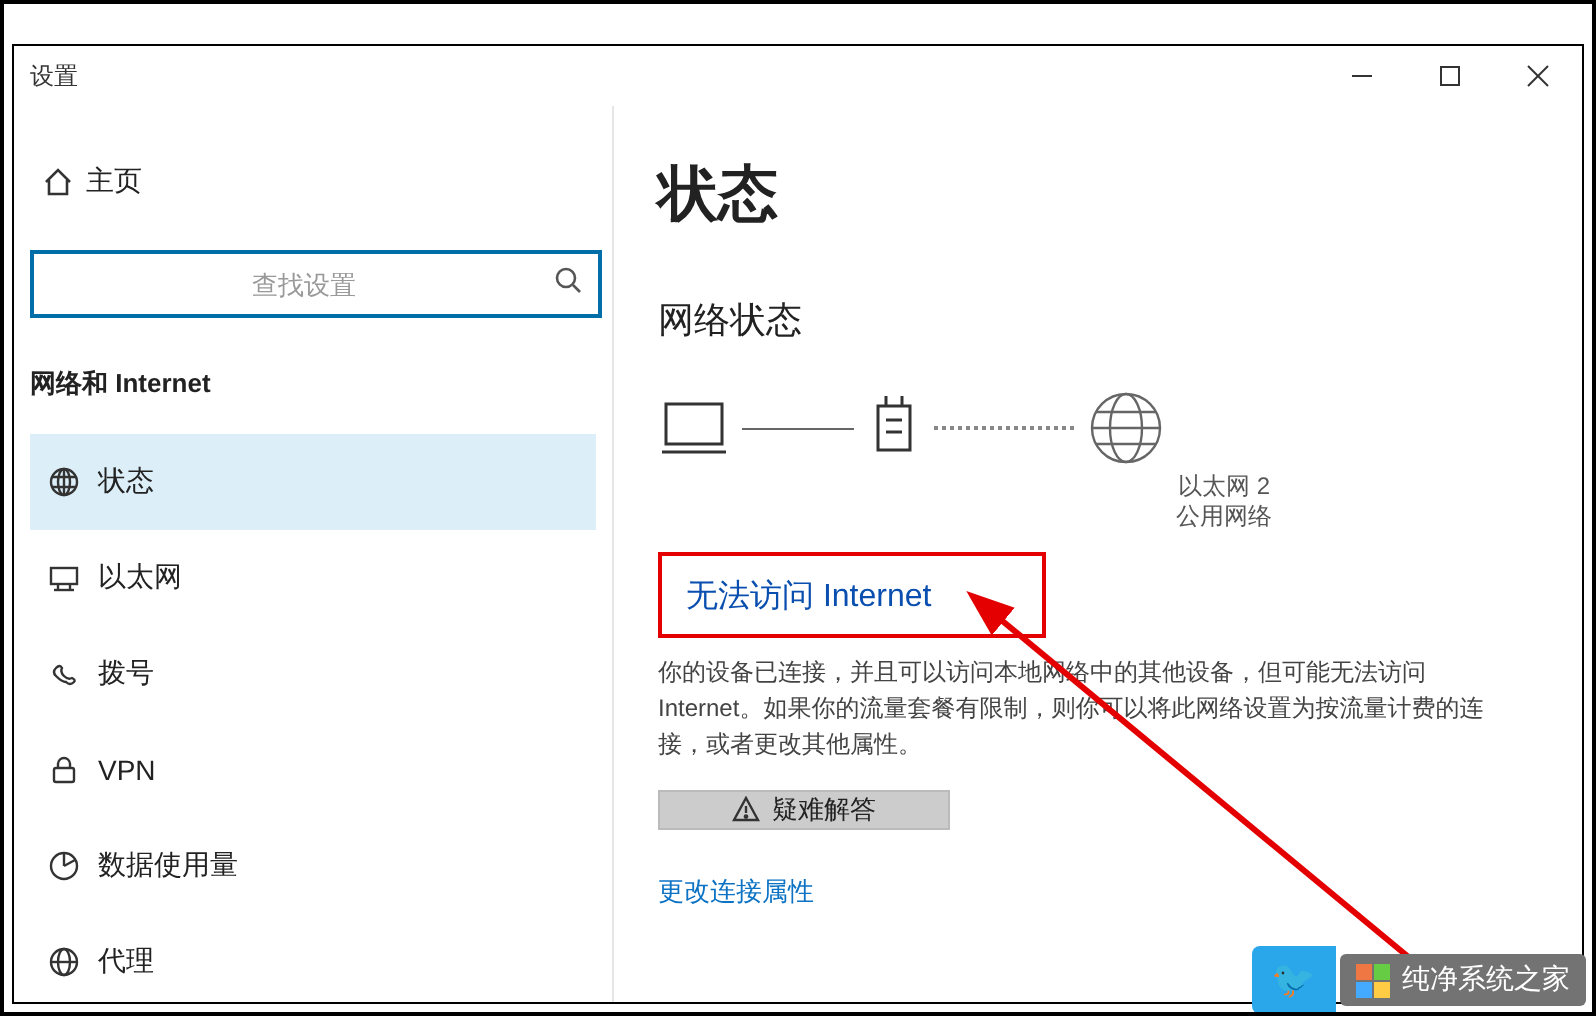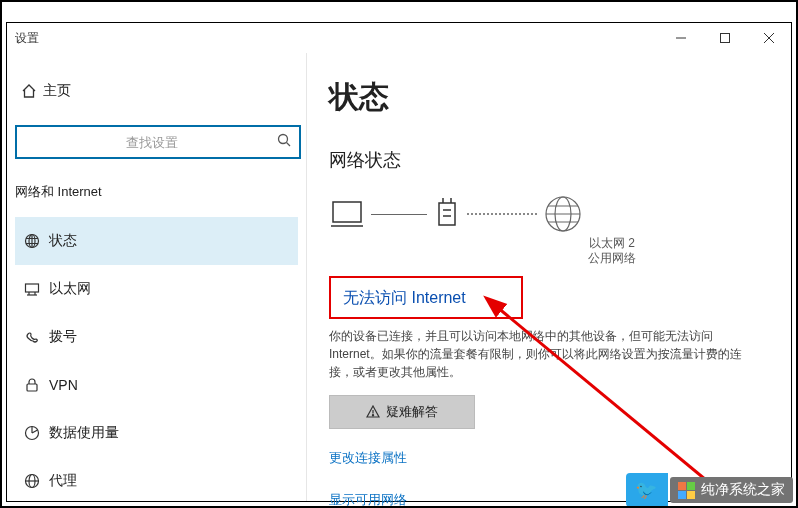--- a/index.html
+++ b/index.html
@@ -14,42 +14,42 @@
   .win-btn svg { width: 12px; height: 12px; stroke: #333; stroke-width: 1; fill: none; }
 
   .content { display: flex; height: calc(100% - 30px); }
   .sidebar { width: 300px; padding-left: 8px; padding-right: 8px; position: relative; border-right: 1px solid #e6e6e6; }
   .home-row { display: flex; align-items: center; height: 40px; margin-top: 18px; font-size: 14px; color: #222; }
   .home-row .icon { width: 28px; display: flex; justify-content: center; }
   .search-box { margin-top: 14px; height: 34px; border: 2px solid #006ea8; display: flex; align-items: center; padding: 0 8px 0 10px; width: 286px; }
   .search-box input { flex: 1; border: none; outline: none; font-size: 13px; color: #666; background: transparent; text-align: center; }
   .search-box input::placeholder { color: #999; }
   .search-icon { color: #333; }
-  .section-label { margin-top: 24px; font-size: 13px; color: #222; font-weight: 400; }
+  .section-label { margin-top: 24px; font-size: 13px; color: #222; font-weight: 700; }
 
   .nav-list { margin-top: 16px; }
   .nav-item { display: flex; align-items: center; height: 48px; font-size: 14px; color: #222; }
   .nav-item .icon { width: 34px; display: flex; justify-content: center; }
   .nav-item.active { background: #dceef7; }
 
   .main { flex: 1; padding: 24px 22px 0 22px; position: relative; }
   .page-title { font-size: 30px; font-weight: 600; color: #222; }
   .sub-title { margin-top: 30px; font-size: 18px; color: #222; }
 
   .net-diagram { margin-top: 20px; display: flex; align-items: center; height: 44px; }
   .net-diagram .pc, .net-diagram .globe, .net-diagram .router { display: flex; align-items: center; justify-content: center; }
   .net-diagram .line { height: 1px; background: #666; flex: 0 0 56px; margin: 0 6px; }
   .net-diagram .dline { flex: 0 0 70px; border-top: 2px dotted #888; margin: 0 6px; }
   .net-labels { margin-left: 126px; font-size: 12px; color: #555; text-align: center; line-height: 15px; }
 
   .red-box { margin-top: 10px; border: 2px solid #e40000; padding: 10px 12px 8px 12px; width: 194px; }
   .red-text { font-size: 16px; color: #0a4fb0; }
   .body-text { margin-top: 8px; font-size: 12px; color: #444; line-height: 18px; max-width: 420px; }
 
-  .button { margin-top: 14px; height: 34px; width: 146px; background: #ccc; border: 1px solid #bbb; display: inline-flex; align-items: center; justify-content: center; font-size: 13px; color: #222; }
+  .button { margin-top: 14px; height: 20px; width: 146px; background: #ccc; border: 1px solid #bbb; display: inline-flex; align-items: center; justify-content: center; font-size: 13px; color: #222; }
   .button svg { margin-right: 6px; }
 
   .link { color: #0b72c4; font-size: 13px; margin-top: 20px; display: block; }
   .link + .link { margin-top: 24px; }
 
   .arrow { position: absolute; pointer-events: none; }
 
   .wm-row { position: absolute; bottom: -6px; right: -2px; display: flex; align-items: center; gap: 2px; }
   .wm-bird { background: #2aa7ea; color: #fff; font-size: 18px; padding: 6px 10px; display: flex; align-items: center; border-radius: 4px 0 0 4px; }
   .wm-by { color: #2aa7ea; font-style: italic; font-size: 18px; padding: 2px 4px; }
@@ -213,21 +213,20 @@
     <div class="button">
       <svg width="14" height="14" viewBox="0 0 14 14" fill="none" stroke="#333" stroke-width="1.2">
             <path d="M7 1 L13 12 H1 Z"></path>
             <line x1="7" y1="5" x2="7" y2="8.5"></line>
             <circle cx="7" cy="10.3" r="0.6" fill="#333"></circle>
           </svg>
       <span>疑难解答</span>
     </div>
 
     <a class="link">更改连接属性</a>
-    <a class="link">显示可用网络</a>
 
     <svg class="arrow" style="left:172px; top:236px;" width="260" height="220" viewBox="0 0 260 220">
       <defs>
             <marker id="ah" markerWidth="10" markerHeight="10" refX="2" refY="3" orient="auto">
               <path d="M0,0 L0,6 L8,3 Z" fill="#e40000"></path>
             </marker>
           </defs>
       <line x1="250" y1="210" x2="18" y2="18" stroke="#e40000" stroke-width="3" marker-end="url(#ah)"></line>
     </svg>
   </div>

